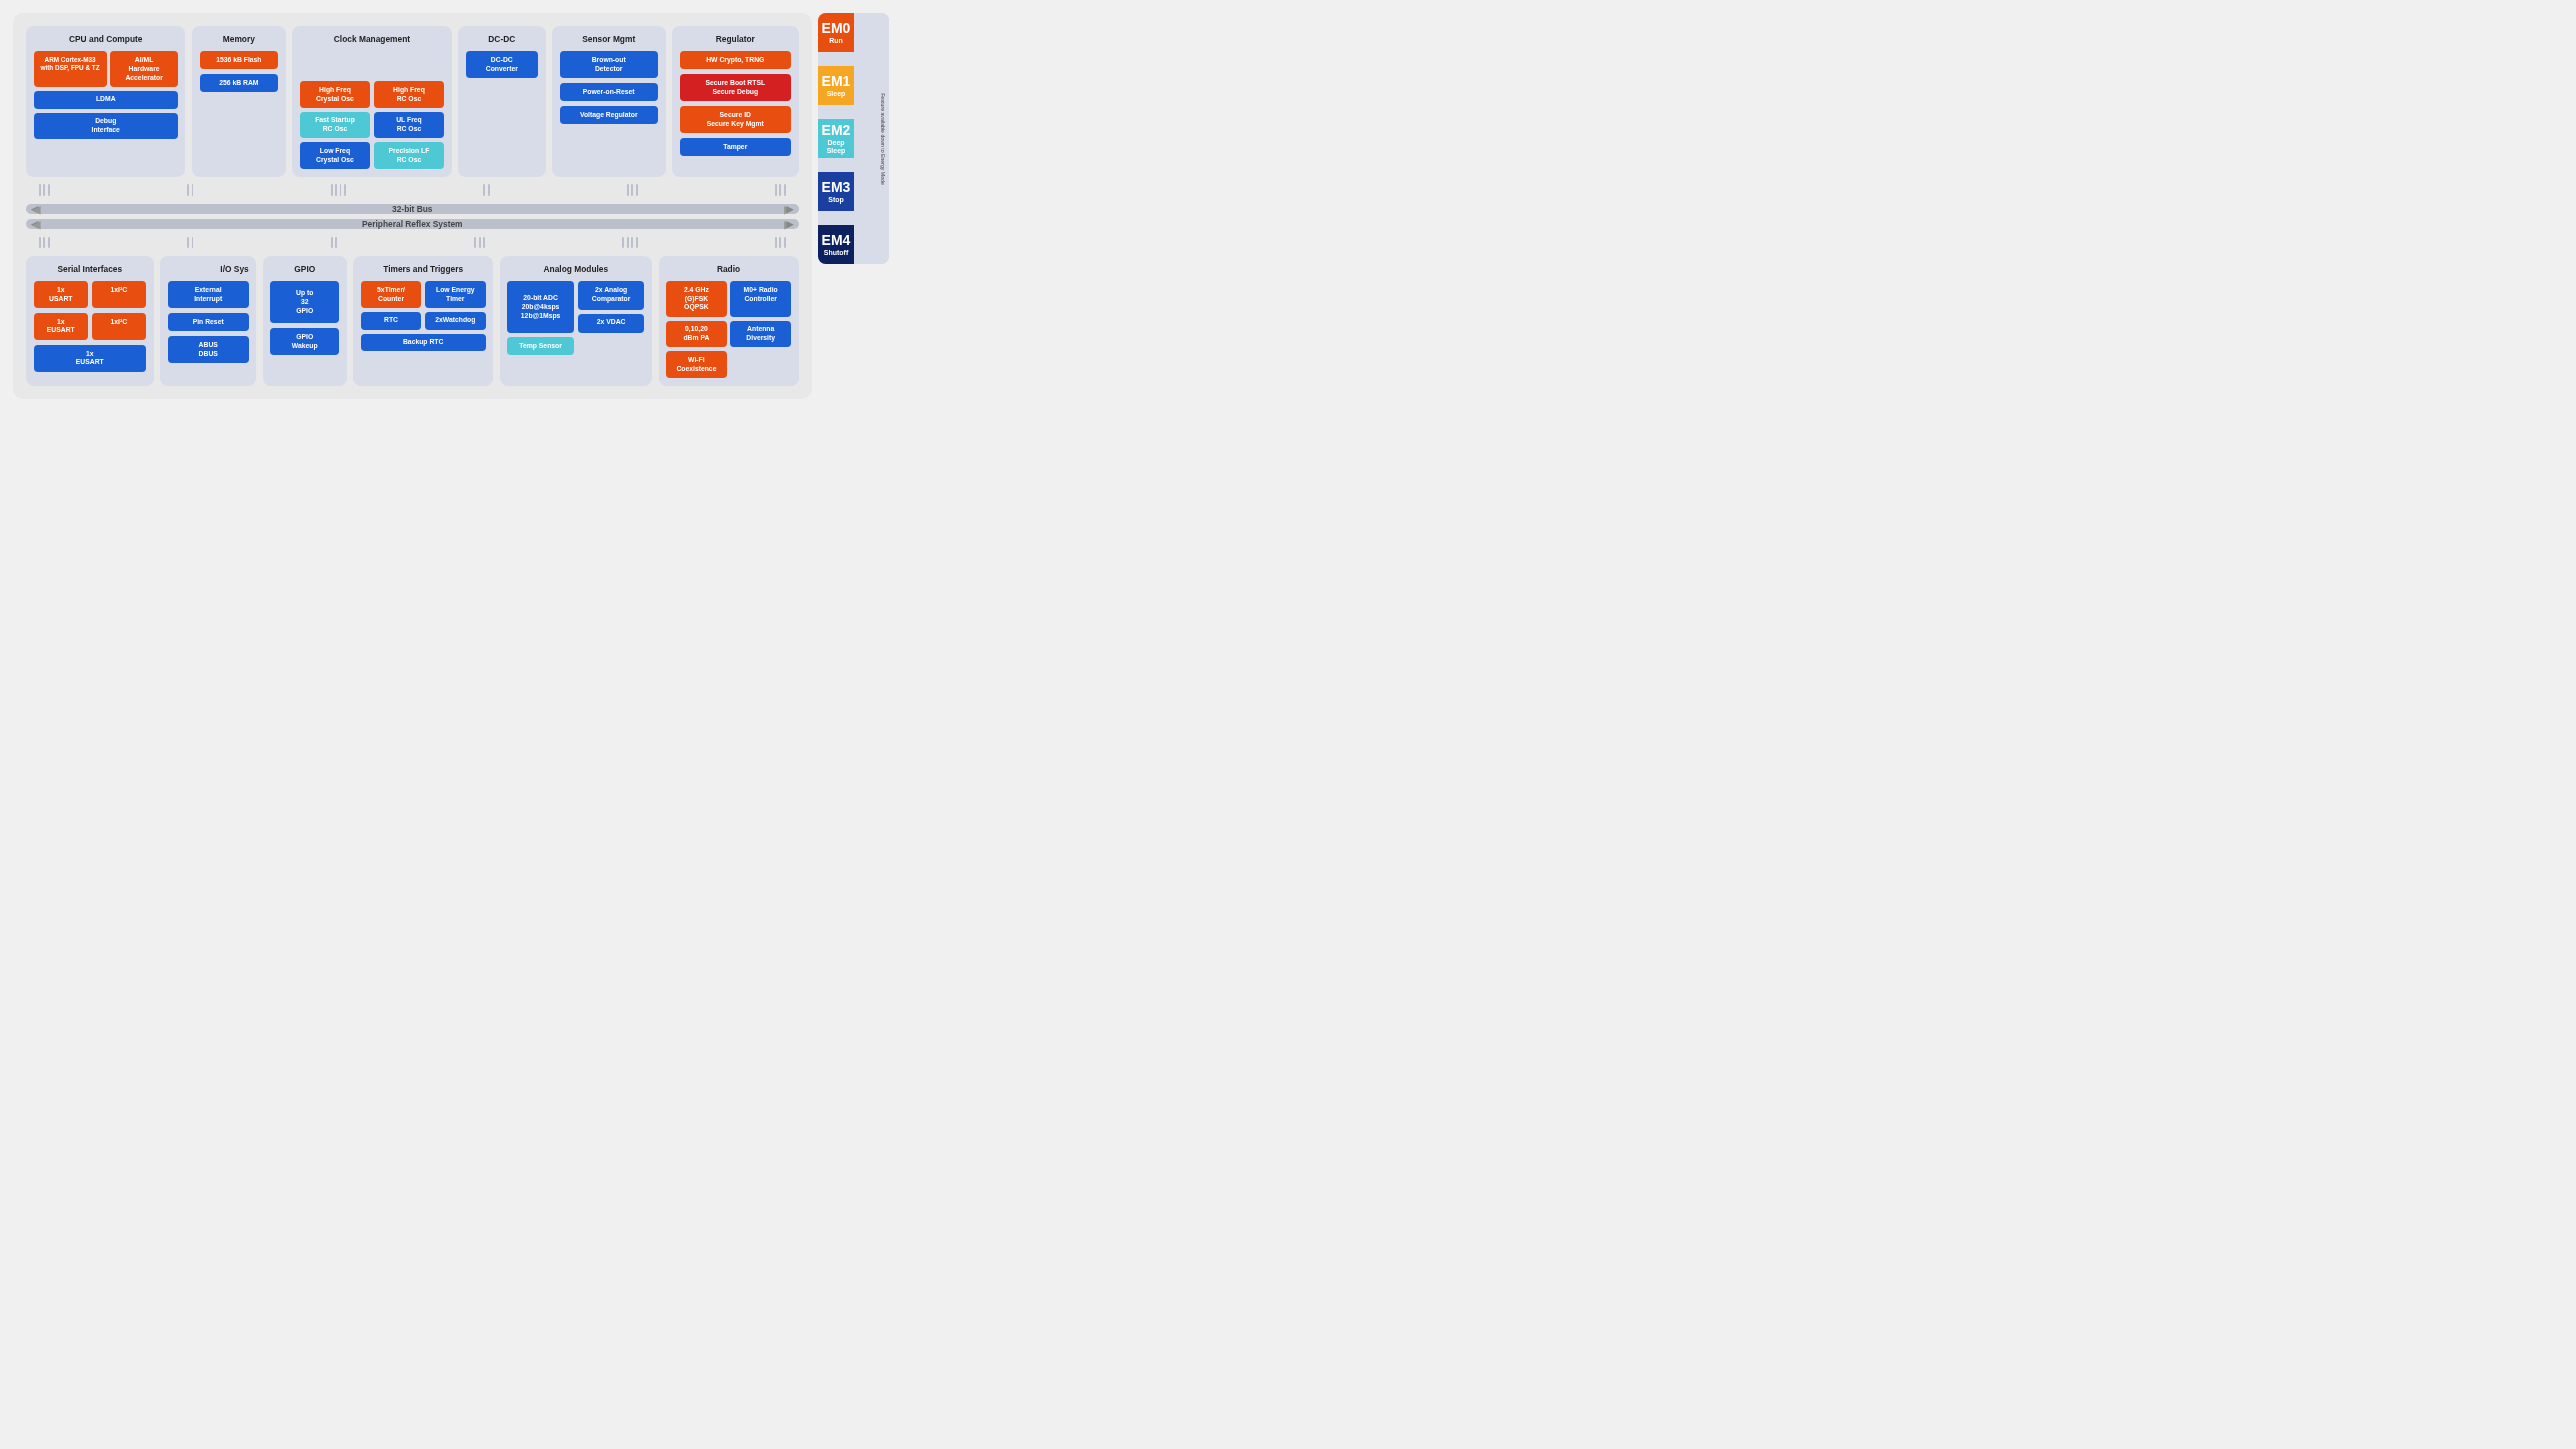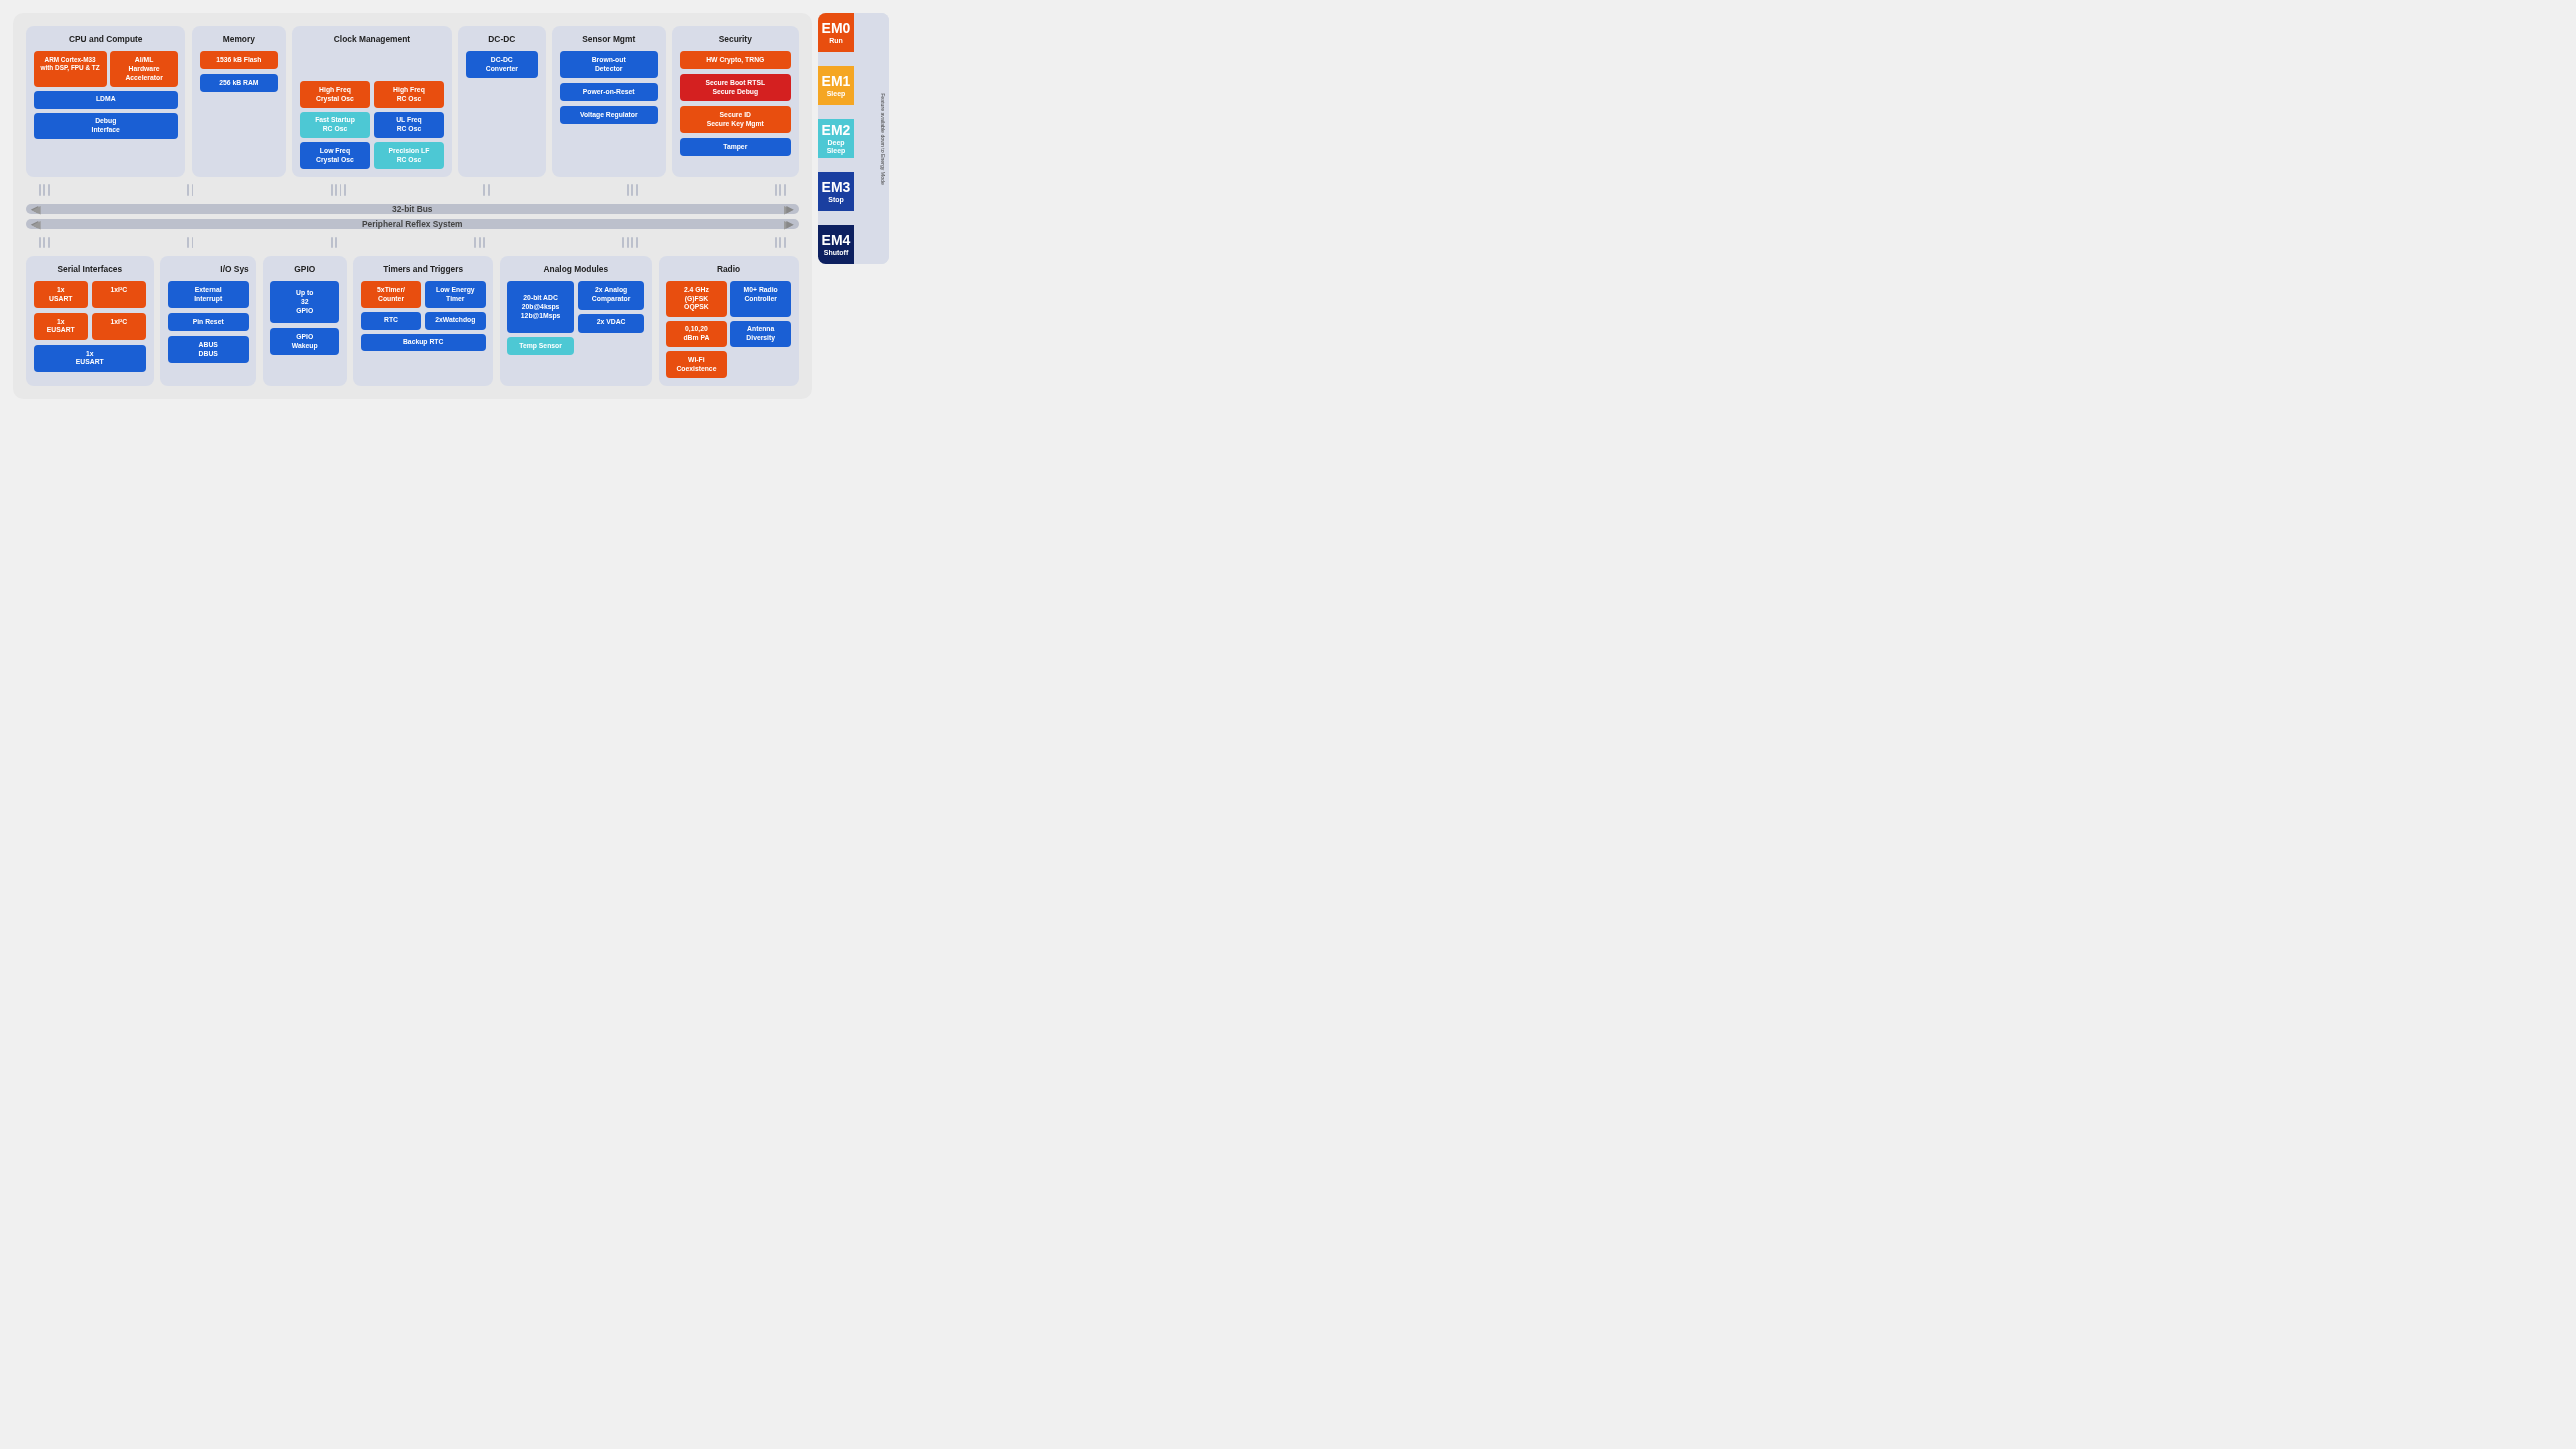--- a/index.html
+++ b/index.html
@@ -210,21 +210,21 @@
     </div>
 
     <div class="section-box power-section">
       <div class="section-title">Sensor Mgmt</div>
       <div class="block block-blue full-width-block">Brown-out<br>Detector</div>
       <div class="block block-blue full-width-block">Power-on-Reset</div>
       <div class="block block-blue full-width-block">Voltage Regulator</div>
     </div>
 
     <div class="section-box security-section">
-      <div class="section-title">Security</div>
+      <div class="section-title">Regulator</div>
       <div class="block block-orange full-width-block">HW Crypto, TRNG</div>
       <div class="block block-red full-width-block">Secure Boot RTSL<br>Secure Debug</div>
       <div class="block block-orange full-width-block">Secure ID<br>Secure Key Mgmt</div>
       <div class="block block-blue full-width-block">Tamper</div>
     </div>
 
   </div>
 
   <div style="display:flex; justify-content:space-between; padding:0 13px; height:11.6px;">
     <div style="display:flex;gap:2.6px;align-items:stretch;">

